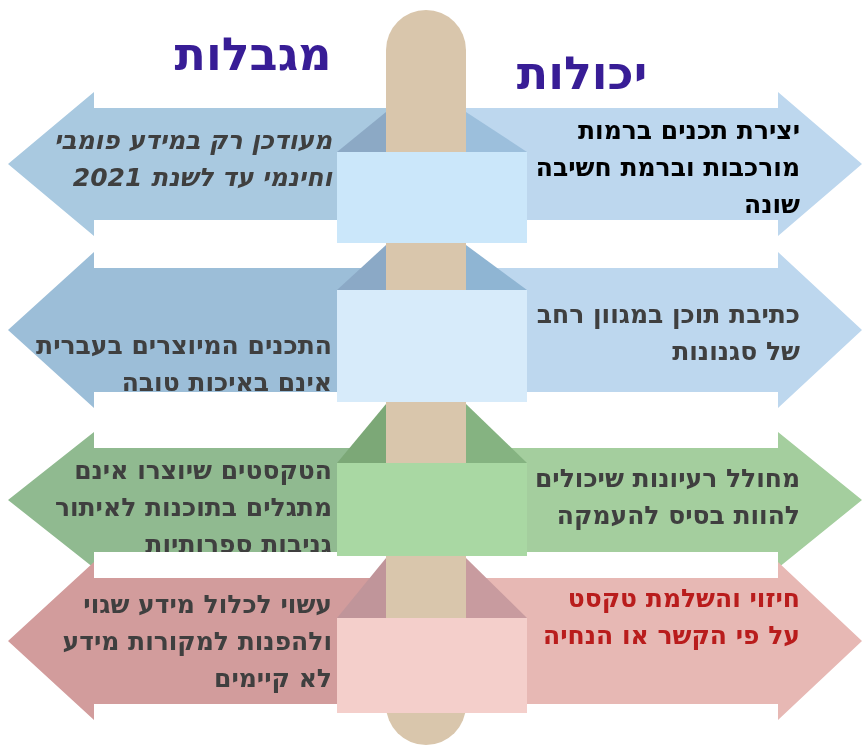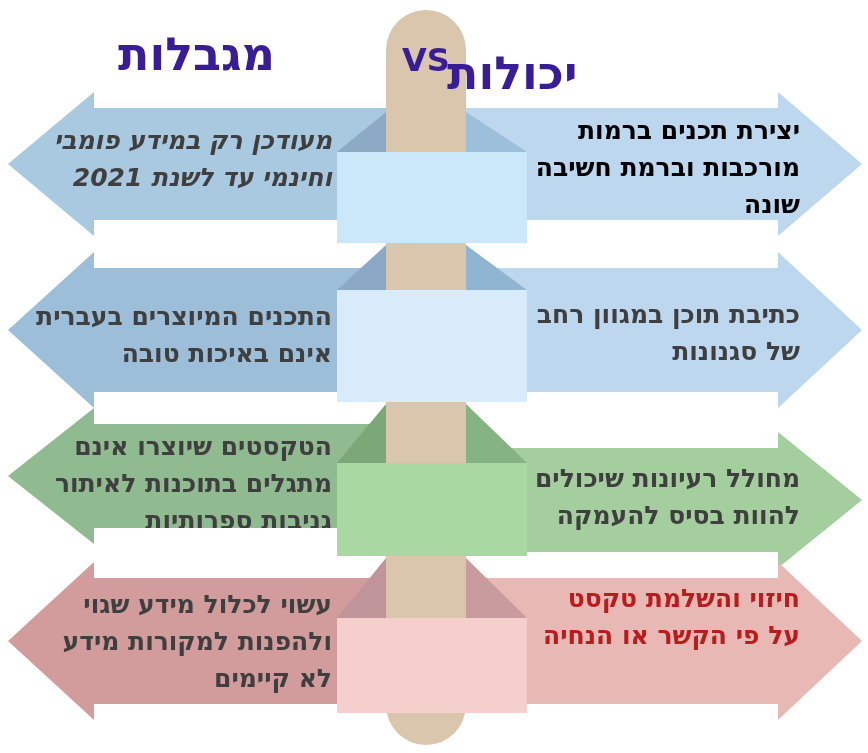--- a/index.html
+++ b/index.html
@@ -7,21 +7,21 @@
     position:relative;width:868px;height:753px;background:#ffffff;overflow:hidden;
     font-family:"DejaVu Sans", sans-serif;
   }
   
   .pillar{
     position:absolute;left:386px;top:10px;width:80px;height:735px;
     border-radius:40px;z-index:3;
   }
   
   .title{
-    position:absolute;top:26px;width:270px;
+    position:absolute;top:26px;width:270px;text-align:center;
     font-size:46px;line-height:56px;font-weight:bold;z-index:5;
   }
   .title-left{left:118px;}
   .title-right{left:447px;margin-top:19px;}
   .vs{
     position:absolute;left:386px;top:40px;width:80px;text-align:center;
     font-size:32px;line-height:40px;font-weight:bold;z-index:5;
   }
   
   .row{position:absolute;left:0;top:0;width:0;height:0;}
@@ -54,21 +54,21 @@
   
   .r2 .arrow-right{left:426px;top:252px;width:436px;height:156px;text-decoration:underline;}
   .r2 .arrow-left{left:8px;top:252px;width:418px;height:156px;}
   .r2 .box{top:290px;height:112px;}
   .r2 .fold-left{left:337px;top:245px;width:49px;height:45px;}
   .r2 .fold-right{left:466px;top:245px;width:61px;height:45px;}
   .r2 .arrow-right .txt{top:44px;right:62px;}
   .r2 .arrow-left .txt{top:46px;right:94px;}
   
   .r3 .arrow-right{left:426px;top:432px;width:436px;height:136px;}
-  .r3 .arrow-left{left:8px;top:408px;width:418px;height:136px;}
+  .r3 .arrow-left{left:8px;top:432px;width:418px;height:136px;}
   .r3 .box{top:463px;height:93px;}
   .r3 .fold-left{left:337px;top:404px;width:49px;height:59px;}
   .r3 .fold-right{left:466px;top:404px;width:61px;height:59px;}
   .r3 .arrow-right .txt{top:28px;right:62px;}
   .r3 .arrow-left .txt{top:20px;right:94px;}
   
   .r4 .arrow-right{left:426px;top:562px;width:436px;height:158px;}
   .r4 .arrow-left{left:8px;top:562px;width:418px;height:158px;}
   .r4 .box{top:618px;height:95px;}
   .r4 .fold-left{left:337px;top:558px;width:49px;height:60px;}
@@ -77,21 +77,20 @@
   .r4 .arrow-left .txt{top:24px;right:94px;}
 </style>
 </head>
 <body>
 
 <div class="canvas">
 
   <div class="pillar" style="background: rgb(217, 198, 172);"></div>
 
   <div class="title title-left" style="color: rgb(56, 29, 150);">מגבלות</div>
-  <div class="vs" style="color: rgb(56, 29, 150);">VS</div>
   <div class="title title-right" style="color: rgb(56, 29, 150);">יכולות</div>
 
   <div class="row r1" style="--ar: #BDD7EE; --al: #A9C9E0; --box: #CBE7FA; --fl: #8CA9C5; --fr: #9CBFDC;">
     <div class="arrow arrow-right">
       <div class="txt" style="color: #000000;">יצירת תכנים ברמות
 מורכבות וברמת חשיבה
 שונה</div>
     </div>
     <div class="arrow arrow-left">
       <div class="txt" style="color: rgb(63, 63, 63);">מעודכן רק במידע פומבי
@@ -101,21 +100,21 @@
     <div class="fold fold-right"></div>
     <div class="box"></div>
   </div>
 
   <div class="row r2" style="--ar: #BDD7EE; --al: #9CBED8; --box: #D7EBFA; --fl: #8BA9C6; --fr: #8FB5D3;">
     <div class="arrow arrow-right">
       <div class="txt" style="color: rgb(63, 63, 63);">כתיבת תוכן במגוון רחב
 של סגנונות</div>
     </div>
     <div class="arrow arrow-left">
-      <div class="txt" style="color: rgb(63, 63, 63);">התכנים המיוצרים בעברית
+      <div class="txt" style="color: rgb(63, 63, 63); margin-top: 29px;">התכנים המיוצרים בעברית
 אינם באיכות טובה</div>
     </div>
     <div class="fold fold-left"></div>
     <div class="fold fold-right"></div>
     <div class="box"></div>
   </div>
 
   <div class="row r3" style="--ar: #A4CE9E; --al: #90BA90; --box: #A9D8A3; --fl: #7CA877; --fr: #85B381;">
     <div class="arrow arrow-right">
       <div class="txt" style="color: rgb(63, 63, 63);">מחולל רעיונות שיכולים

